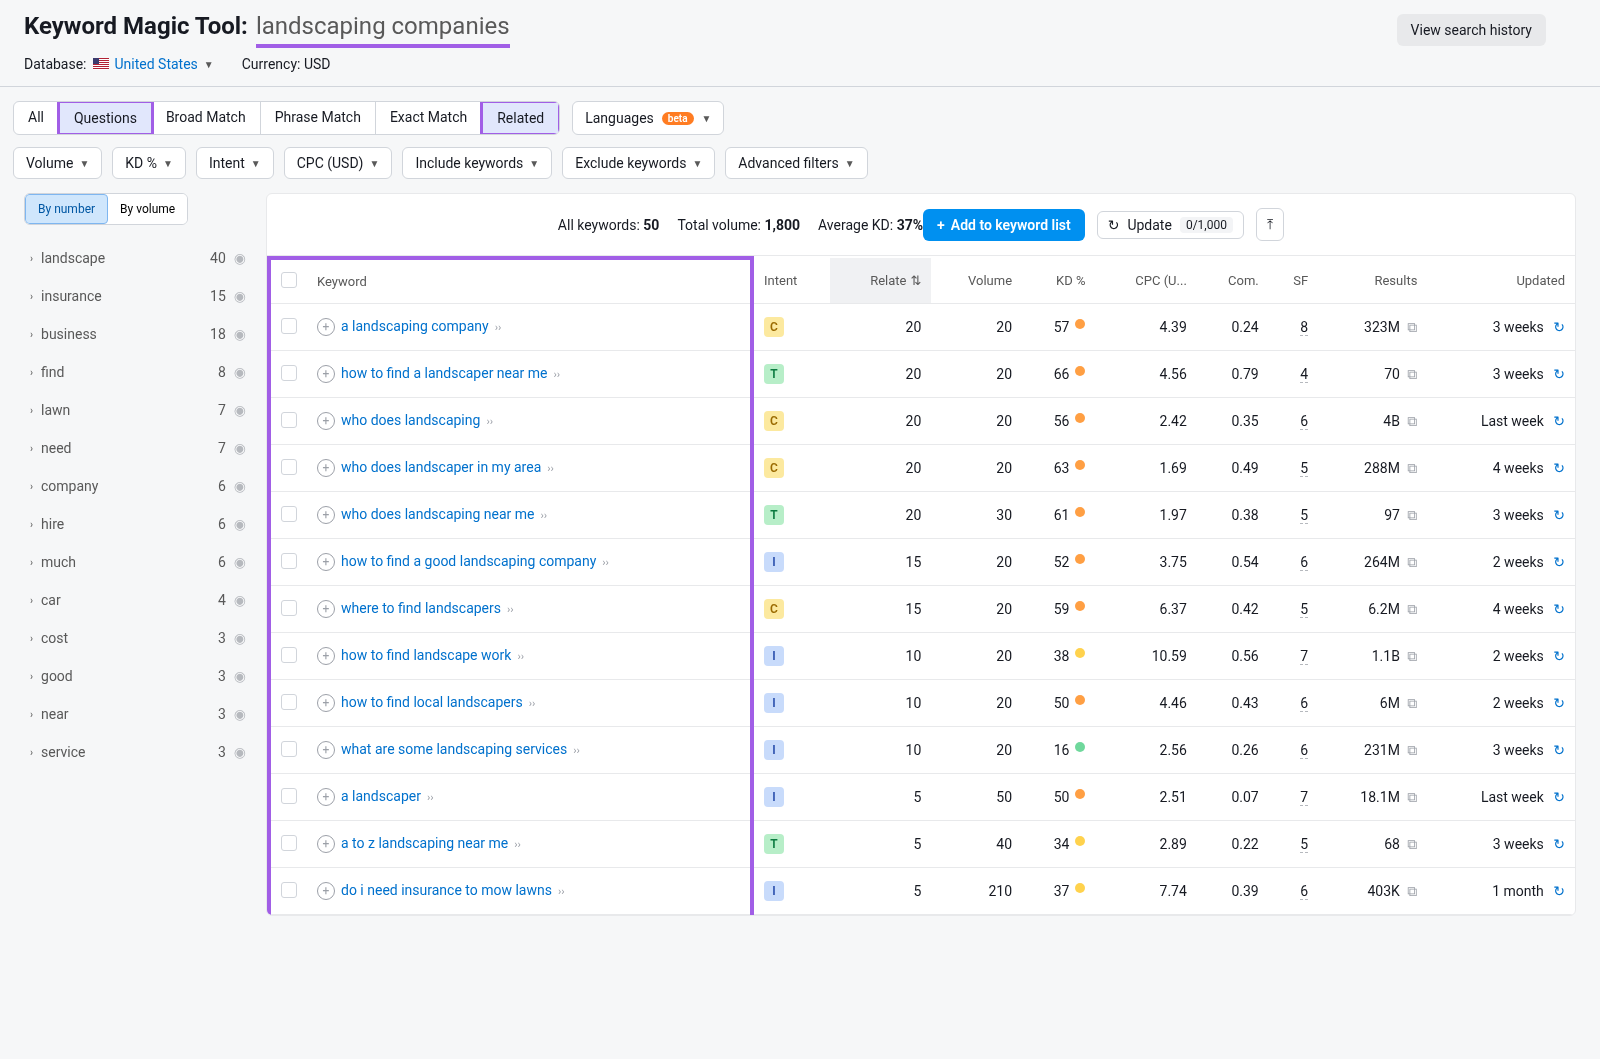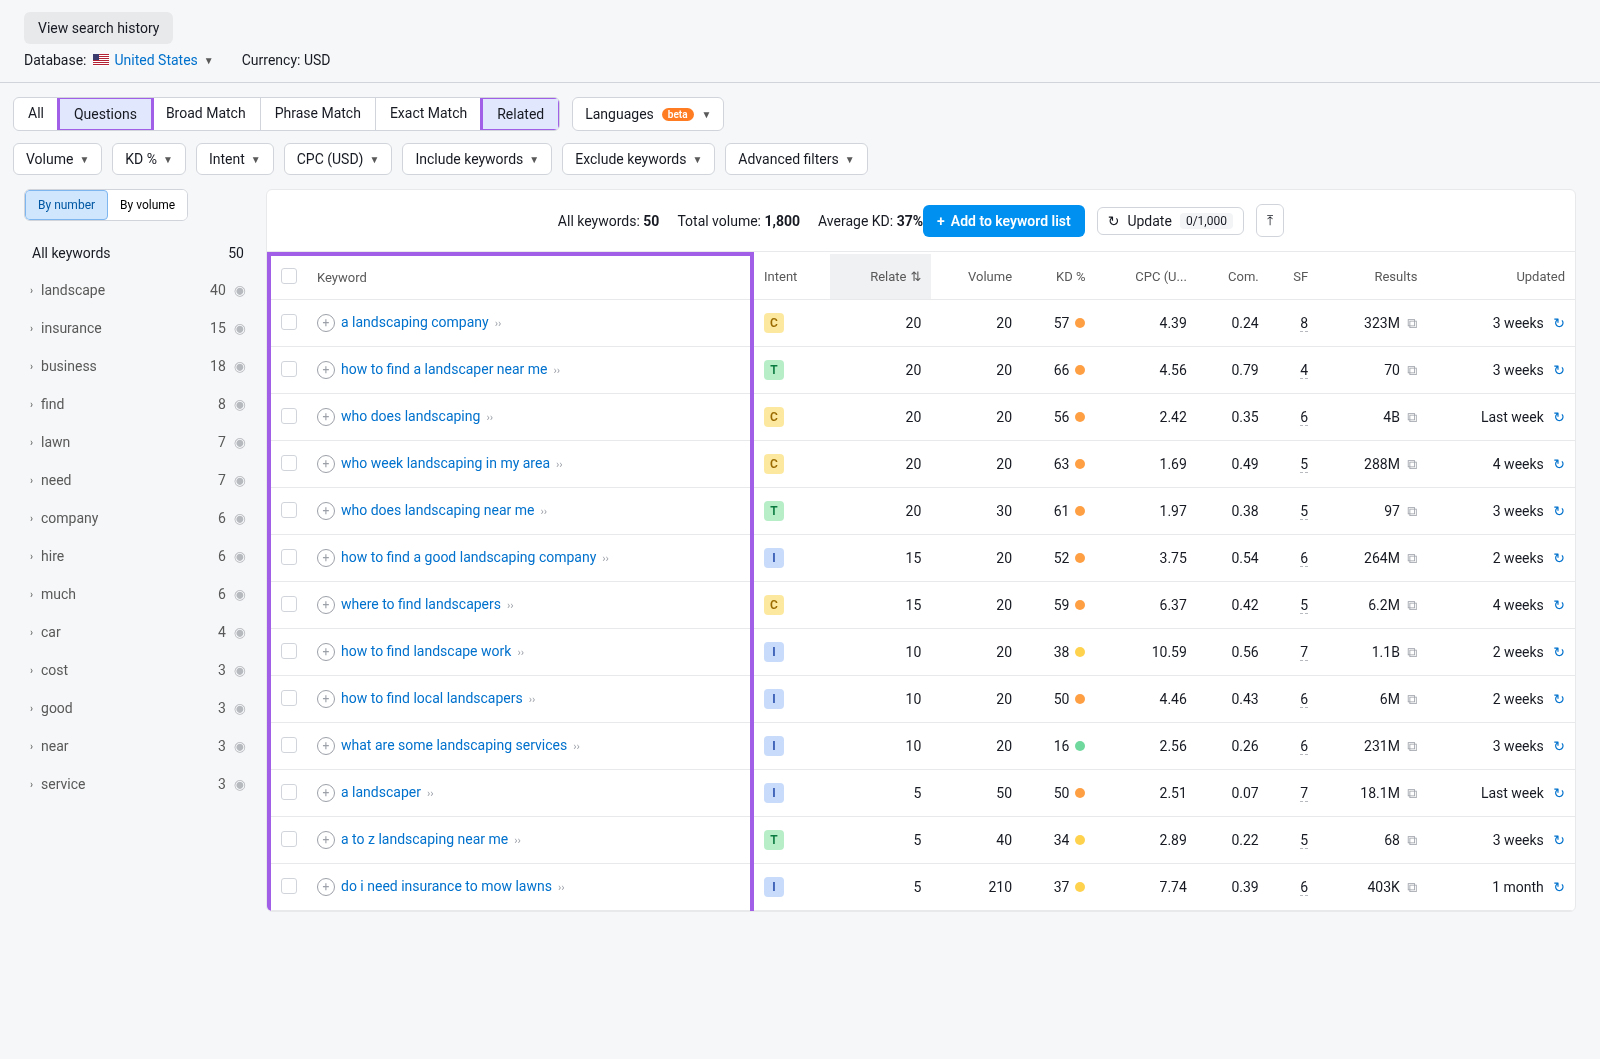--- a/index.html
+++ b/index.html
@@ -55,35 +55,39 @@
 td{padding:13px 10px;border-bottom:1px solid #e8e9eb;font-size:14px;vertical-align:middle}
 td.kw-cell{border-right:4px solid #a15ee6;border-left:4px solid #a15ee6}
 .cb{width:16px;height:16px;border:1px solid #d1d5db;border-radius:3px;display:inline-block}
 .plus-circ{width:18px;height:18px;border:1.5px solid #9ca0a8;border-radius:50%;display:inline-flex;align-items:center;justify-content:center;font-size:12px;color:#9ca0a8;margin-right:6px}
 .kw-link{color:#0071cd;cursor:pointer}
 .chev2{color:#9ca0a8;margin-left:6px;font-size:11px}
 .intent-badge{display:inline-flex;width:20px;height:20px;border-radius:4px;align-items:center;justify-content:center;font-size:12px;font-weight:600}
 .intent-C{background:#fce99f;color:#9a6a00}
 .intent-T{background:#b7eec8;color:#0a7a3f}
 .intent-I{background:#c8dbfb;color:#2a4fad}
-.kd-wrap{display:inline-flex;align-items:center;gap:6px}
+.kd-wrap{display:inline-flex;gap:6px}
 .dot{width:10px;height:10px;border-radius:50%;display:inline-block}
 .dot-o{background:#ff9f43}
 .dot-y{background:#ffd24d}
 .dot-g{background:#6fd89c}
 .serp-ic{color:#9ca0a8;margin-left:4px}
 .refresh{color:#0071cd;margin-left:6px}
 .sf-under{border-bottom:1px dashed #b6b9be}
 .sort-ic{margin-left:4px;color:#595959}
 </style>
 </head>
 <body>
 
 <div class="header">
   <div class="title-row">
+    <div class="title-left">
+      <span class="tool-title">Keyword Magic Tool:</span>
+      <span class="search-term">landscaping companies</span>
+    </div>
     <button class="history-btn">View search history</button>
   </div>
   <div class="meta-row">
     <div class="meta-item">
       <span>Database:</span>
       <span class="flag"></span>
       <span class="meta-link">United States</span>
       <span class="chev meta-link">▼</span>
     </div>
     <div class="meta-item">Currency: USD</div>
@@ -139,24 +143,20 @@
       </div>
   </div>
 </div>
 
 <div class="main">
   <div class="sidebar">
     <div class="view-toggle">
       <button class="view-btn active">By number</button>
       <button class="view-btn">By volume</button>
     </div>
-    <div class="all-kw">
-      <span>All keywords</span>
-      <span>50</span>
-    </div>
     <div class="kw-list" id="kw-list">
         <div class="kw-item">
           <span class="kw-left">
             <span class="chev">›</span>
             <span>landscape</span>
           </span>
           <span class="kw-right">
             <span>40</span>
             <span class="eye">◉</span>
           </span>
@@ -366,21 +366,21 @@
             <td class="r">20</td>
             <td class="r"><span class="kd-wrap">56 <span class="dot dot-o"></span></span></td>
             <td class="r">2.42</td>
             <td class="r">0.35</td>
             <td class="r"><span class="sf-under">6</span></td>
             <td class="r">4B<span class="serp-ic"> ⧉</span></td>
             <td class="r">Last week<span class="refresh"> ↻</span></td>
           </tr>
           <tr>
             <td style="border-left:4px solid #a15ee6"><span class="cb"></span></td>
-            <td class="kw-cell" style="border-left:none"><span class="plus-circ">+</span><span class="kw-link">who week landscaping in my area</span><span class="chev2">››</span></td>
+            <td class="kw-cell" style="border-left:none"><span class="plus-circ">+</span><span class="kw-link">who does landscaper in my area</span><span class="chev2">››</span></td>
             <td><span class="intent-badge intent-C">C</span></td>
             <td class="r">20</td>
             <td class="r">20</td>
             <td class="r"><span class="kd-wrap">63 <span class="dot dot-o"></span></span></td>
             <td class="r">1.69</td>
             <td class="r">0.49</td>
             <td class="r"><span class="sf-under">5</span></td>
             <td class="r">288M<span class="serp-ic"> ⧉</span></td>
             <td class="r">4 weeks<span class="refresh"> ↻</span></td>
           </tr>

